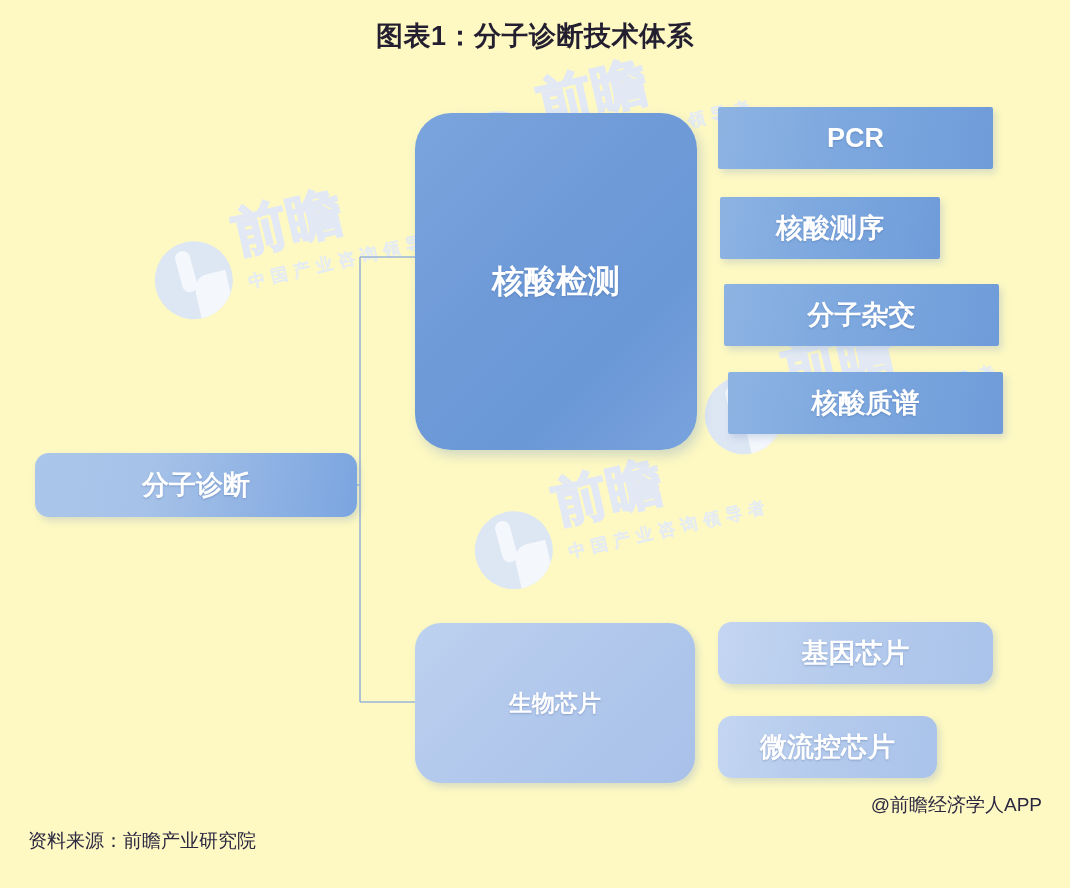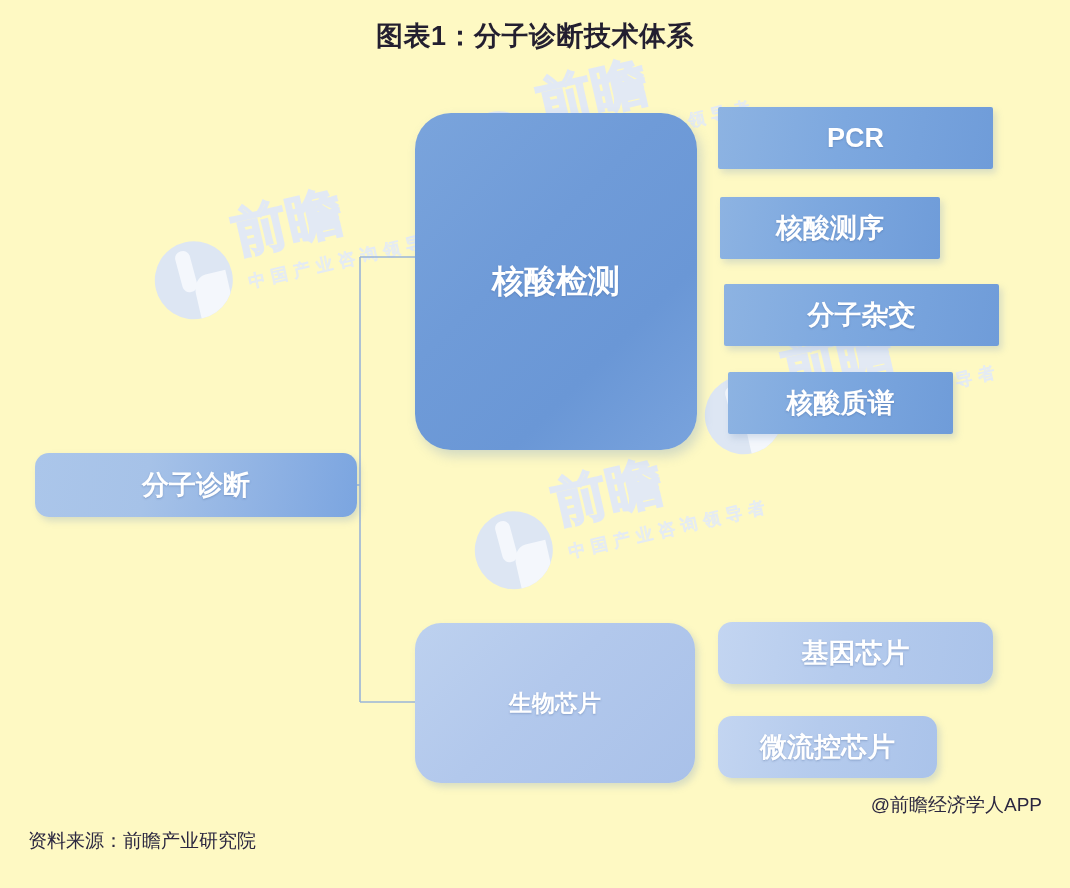--- a/index.html
+++ b/index.html
@@ -166,21 +166,21 @@
   .leaf-light {
     height: 62px;
     border-radius: 14px;
     font-size: 27px;
     background: linear-gradient(100deg, #c3d5f1 0%, #b5cbed 45%, #aac3ea 100%);
   }
 
   #leaf-pcr        { left: 718px; top: 107px; width: 275px; }
   #leaf-seq        { left: 720px; top: 197px; width: 220px; }
   #leaf-hybrid     { left: 724px; top: 284px; width: 275px; }
-  #leaf-mass       { left: 728px; top: 372px; width: 225px; }
+  #leaf-mass       { left: 728px; top: 372px; width: 275px; }
   #leaf-genechip   { left: 718px; top: 622px; width: 275px; }
   #leaf-microfluid { left: 718px; top: 716px; width: 219px; }
 
   
   #footer-source {
     position: absolute;
     left: 28px;
     top: 828px;
     font-size: 19px;
     color: #2b2740;

